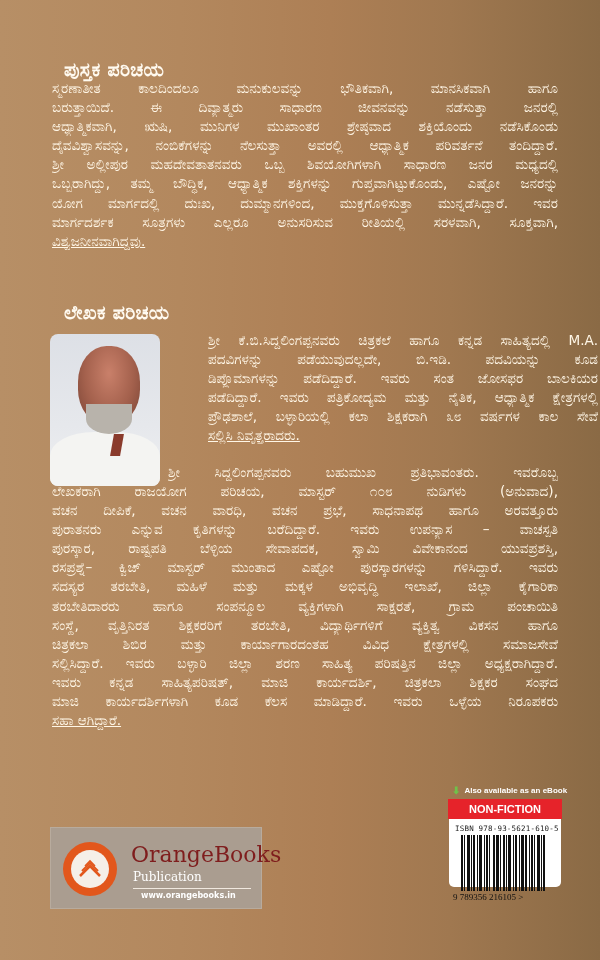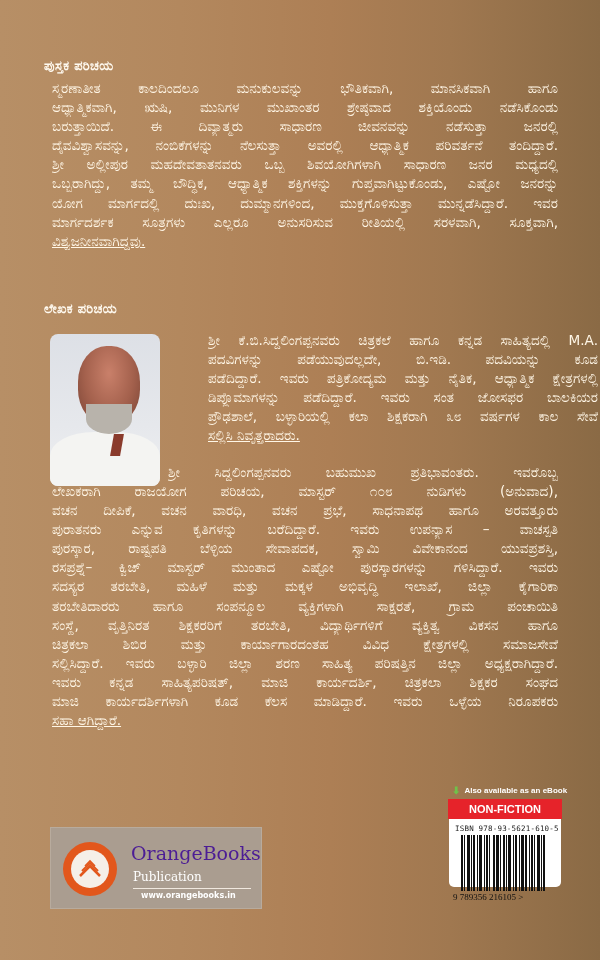--- a/index.html
+++ b/index.html
@@ -3,22 +3,22 @@
 <meta charset="utf-8">
 <style>
   html, body { margin: 0; padding: 0; }
   body {
     width: 600px; height: 960px; overflow: hidden; position: relative;
     background: linear-gradient(90deg, #b78f66 0%, #b3885e 30%, #ad7f55 55%, #a07850 75%, #8a6a45 100%);
     font-family: "DejaVu Sans", sans-serif;
     color: #fff8ec;
   }
   .section-title {
-    position: absolute; left: 44px;
-    font-size: 13px; font-weight: bold; color: #fffaf0; letter-spacing: 0.3px;
+    position: absolute; left: 64px;
+    font-size: 19px; font-weight: bold; color: #fffaf0; letter-spacing: 0.3px;
   }
   .para {
     position: absolute; left: 52px; width: 506px;
     font-size: 13.6px; line-height: 19.1px; color: #fff6e6;
   }
   .para .line { display: block; white-space: nowrap; overflow: hidden; text-align-last: justify; text-align: justify; }
   .para .line.last { text-align-last: left; text-decoration: underline; }
   .author-photo {
     position: absolute; left: 50px; top: 334px; width: 110px; height: 152px;
     border-radius: 8px; overflow: hidden;
@@ -47,21 +47,21 @@
     background: #aa9d90; border: 1px solid #b8ab9d;
   }
   .pub-logo {
     position: absolute; left: 12px; top: 14px; width: 54px; height: 54px; border-radius: 50%;
     background: #e2571c; display: flex; align-items: center; justify-content: center;
   }
   .pub-logo .inner {
     width: 38px; height: 38px; border-radius: 50%; background: #f5efe8;
     display: flex; align-items: center; justify-content: center;
   }
-  .pub-name { position: absolute; left: 80px; top: 14px; font-size: 19px; color: #4c1d95; font-family: "DejaVu Serif", serif; }
+  .pub-name { position: absolute; left: 80px; top: 14px; font-size: 22px; color: #7f1d1d; font-family: "DejaVu Serif", serif; }
   .pub-sub  { position: absolute; left: 82px; top: 42px; font-size: 12px; color: #ffffff; font-family: "DejaVu Serif", serif; }
   .pub-rule { position: absolute; left: 82px; top: 60px; width: 118px; height: 1px; background: #f0e8df; }
   .pub-url  { position: absolute; left: 82px; top: 63px; font-size: 8px; color: #ffffff; font-weight: bold; margin-left: 8px; }
   .ebook-note {
     position: absolute; left: 452px; top: 785px; font-size: 8px; color: #ffffff; font-weight: bold;
     display: flex; align-items: center; gap: 4px; font-family: "Liberation Sans", sans-serif;
   }
   .ebook-note .arrow { color: #6fc24a; font-size: 10px; }
   .genre-badge {
     position: absolute; left: 448px; top: 799px; width: 114px; height: 20px;
@@ -76,44 +76,44 @@
   .bars { position: absolute; left: 12px; top: 16px; width: 90px; height: 56px; display: flex; }
   .bars span { display: block; height: 100%; background: #111; }
   .barcode-digits { position: absolute; left: 4px; top: 73px; font-size: 9px; color: #111; font-family: Liberation Serif, serif; }
 </style>
 </head>
 <body>
 
 <div class="section-title" style="top:58px;">ಪುಸ್ತಕ ಪರಿಚಯ</div>
 <div class="para" style="top:79px;">
   <span class="line">ಸ್ಮರಣಾತೀತ ಕಾಲದಿಂದಲೂ ಮನುಕುಲವನ್ನು ಭೌತಿಕವಾಗಿ, ಮಾನಸಿಕವಾಗಿ ಹಾಗೂ</span>
+  <span class="line">ಬರುತ್ತಾಯಿದೆ. ಈ ದಿವ್ಯಾತ್ಮರು ಸಾಧಾರಣ ಜೀವನವನ್ನು ನಡೆಸುತ್ತಾ ಜನರಲ್ಲಿ</span>
   <span class="line">ಆಧ್ಯಾತ್ಮಿಕವಾಗಿ, ಋಷಿ, ಮುನಿಗಳ ಮುಖಾಂತರ ಶ್ರೇಷ್ಠವಾದ ಶಕ್ತಿಯೊಂದು ನಡೆಸಿಕೊಂಡು</span>
-  <span class="line">ಬರುತ್ತಾಯಿದೆ. ಈ ದಿವ್ಯಾತ್ಮರು ಸಾಧಾರಣ ಜೀವನವನ್ನು ನಡೆಸುತ್ತಾ ಜನರಲ್ಲಿ</span>
   <span class="line">ದೈವವಿಶ್ವಾಸವನ್ನು, ನಂಬಿಕೆಗಳನ್ನು ನೆಲಸುತ್ತಾ ಅವರಲ್ಲಿ ಆಧ್ಯಾತ್ಮಿಕ ಪರಿವರ್ತನೆ ತಂದಿದ್ದಾರೆ.</span>
   <span class="line">ಶ್ರೀ ಅಲ್ಲೀಪುರ ಮಹದೇವತಾತನವರು ಒಬ್ಬ ಶಿವಯೋಗಿಗಳಾಗಿ ಸಾಧಾರಣ ಜನರ ಮಧ್ಯದಲ್ಲಿ</span>
   <span class="line">ಒಬ್ಬರಾಗಿದ್ದು, ತಮ್ಮ ಬೌದ್ಧಿಕ, ಆಧ್ಯಾತ್ಮಿಕ ಶಕ್ತಿಗಳನ್ನು ಗುಪ್ತವಾಗಿಟ್ಟುಕೊಂಡು, ಎಷ್ಟೋ ಜನರನ್ನು</span>
   <span class="line">ಯೋಗ ಮಾರ್ಗದಲ್ಲಿ ದುಃಖ, ದುಮ್ಮಾನಗಳಿಂದ, ಮುಕ್ತಗೊಳಿಸುತ್ತಾ ಮುನ್ನಡೆಸಿದ್ದಾರೆ. ಇವರ</span>
   <span class="line">ಮಾರ್ಗದರ್ಶಕ ಸೂತ್ರಗಳು ಎಲ್ಲರೂ ಅನುಸರಿಸುವ ರೀತಿಯಲ್ಲಿ ಸರಳವಾಗಿ, ಸೂಕ್ತವಾಗಿ,</span>
   <span class="line last">ವಿಶ್ವಜನೀನವಾಗಿದ್ದವು.</span>
 </div>
 
 <div class="section-title" style="top:301px;">ಲೇಖಕ ಪರಿಚಯ</div>
 
 <div class="author-photo">
   <div class="shirt"></div>
   <div class="collar"></div>
   <div class="head"></div>
   <div class="beard"></div>
 </div>
 
 <div class="para author-para" style="top:331px;margin-left:40px;">
   <span class="line">ಶ್ರೀ ಕೆ.ಬಿ.ಸಿದ್ದಲಿಂಗಪ್ಪನವರು ಚಿತ್ರಕಲೆ ಹಾಗೂ ಕನ್ನಡ ಸಾಹಿತ್ಯದಲ್ಲಿ M.A.</span>
   <span class="line">ಪದವಿಗಳನ್ನು ಪಡೆಯುವುದಲ್ಲದೇ, ಬಿ.ಇಡಿ. ಪದವಿಯನ್ನು ಕೂಡ</span>
+  <span class="line">ಡಿಪ್ಲೊಮಾಗಳನ್ನು ಪಡೆದಿದ್ದಾರೆ. ಇವರು ಸಂತ ಜೋಸಫರ ಬಾಲಕಿಯರ</span>
   <span class="line">ಪಡೆದಿದ್ದಾರೆ. ಇವರು ಪತ್ರಿಕೋದ್ಯಮ ಮತ್ತು ನೈತಿಕ, ಆಧ್ಯಾತ್ಮಿಕ ಕ್ಷೇತ್ರಗಳಲ್ಲಿ</span>
-  <span class="line">ಡಿಪ್ಲೊಮಾಗಳನ್ನು ಪಡೆದಿದ್ದಾರೆ. ಇವರು ಸಂತ ಜೋಸಫರ ಬಾಲಕಿಯರ</span>
   <span class="line">ಪ್ರೌಢಶಾಲೆ, ಬಳ್ಳಾರಿಯಲ್ಲಿ ಕಲಾ ಶಿಕ್ಷಕರಾಗಿ ೩೮ ವರ್ಷಗಳ ಕಾಲ ಸೇವೆ</span>
   <span class="line last">ಸಲ್ಲಿಸಿ ನಿವೃತ್ತರಾದರು.</span>
 </div>
 
 <div class="para author-para" style="top:463px;">
   <span class="line">ಶ್ರೀ ಸಿದ್ದಲಿಂಗಪ್ಪನವರು ಬಹುಮುಖ ಪ್ರತಿಭಾವಂತರು. ಇವರೊಬ್ಬ</span>
 </div>
 
 <div class="para" style="top:482px;">
   <span class="line">ಲೇಖಕರಾಗಿ ರಾಜಯೋಗ ಪರಿಚಯ, ಮಾಸ್ಟರ್ ೧೦೮ ನುಡಿಗಳು (ಅನುವಾದ),</span>

